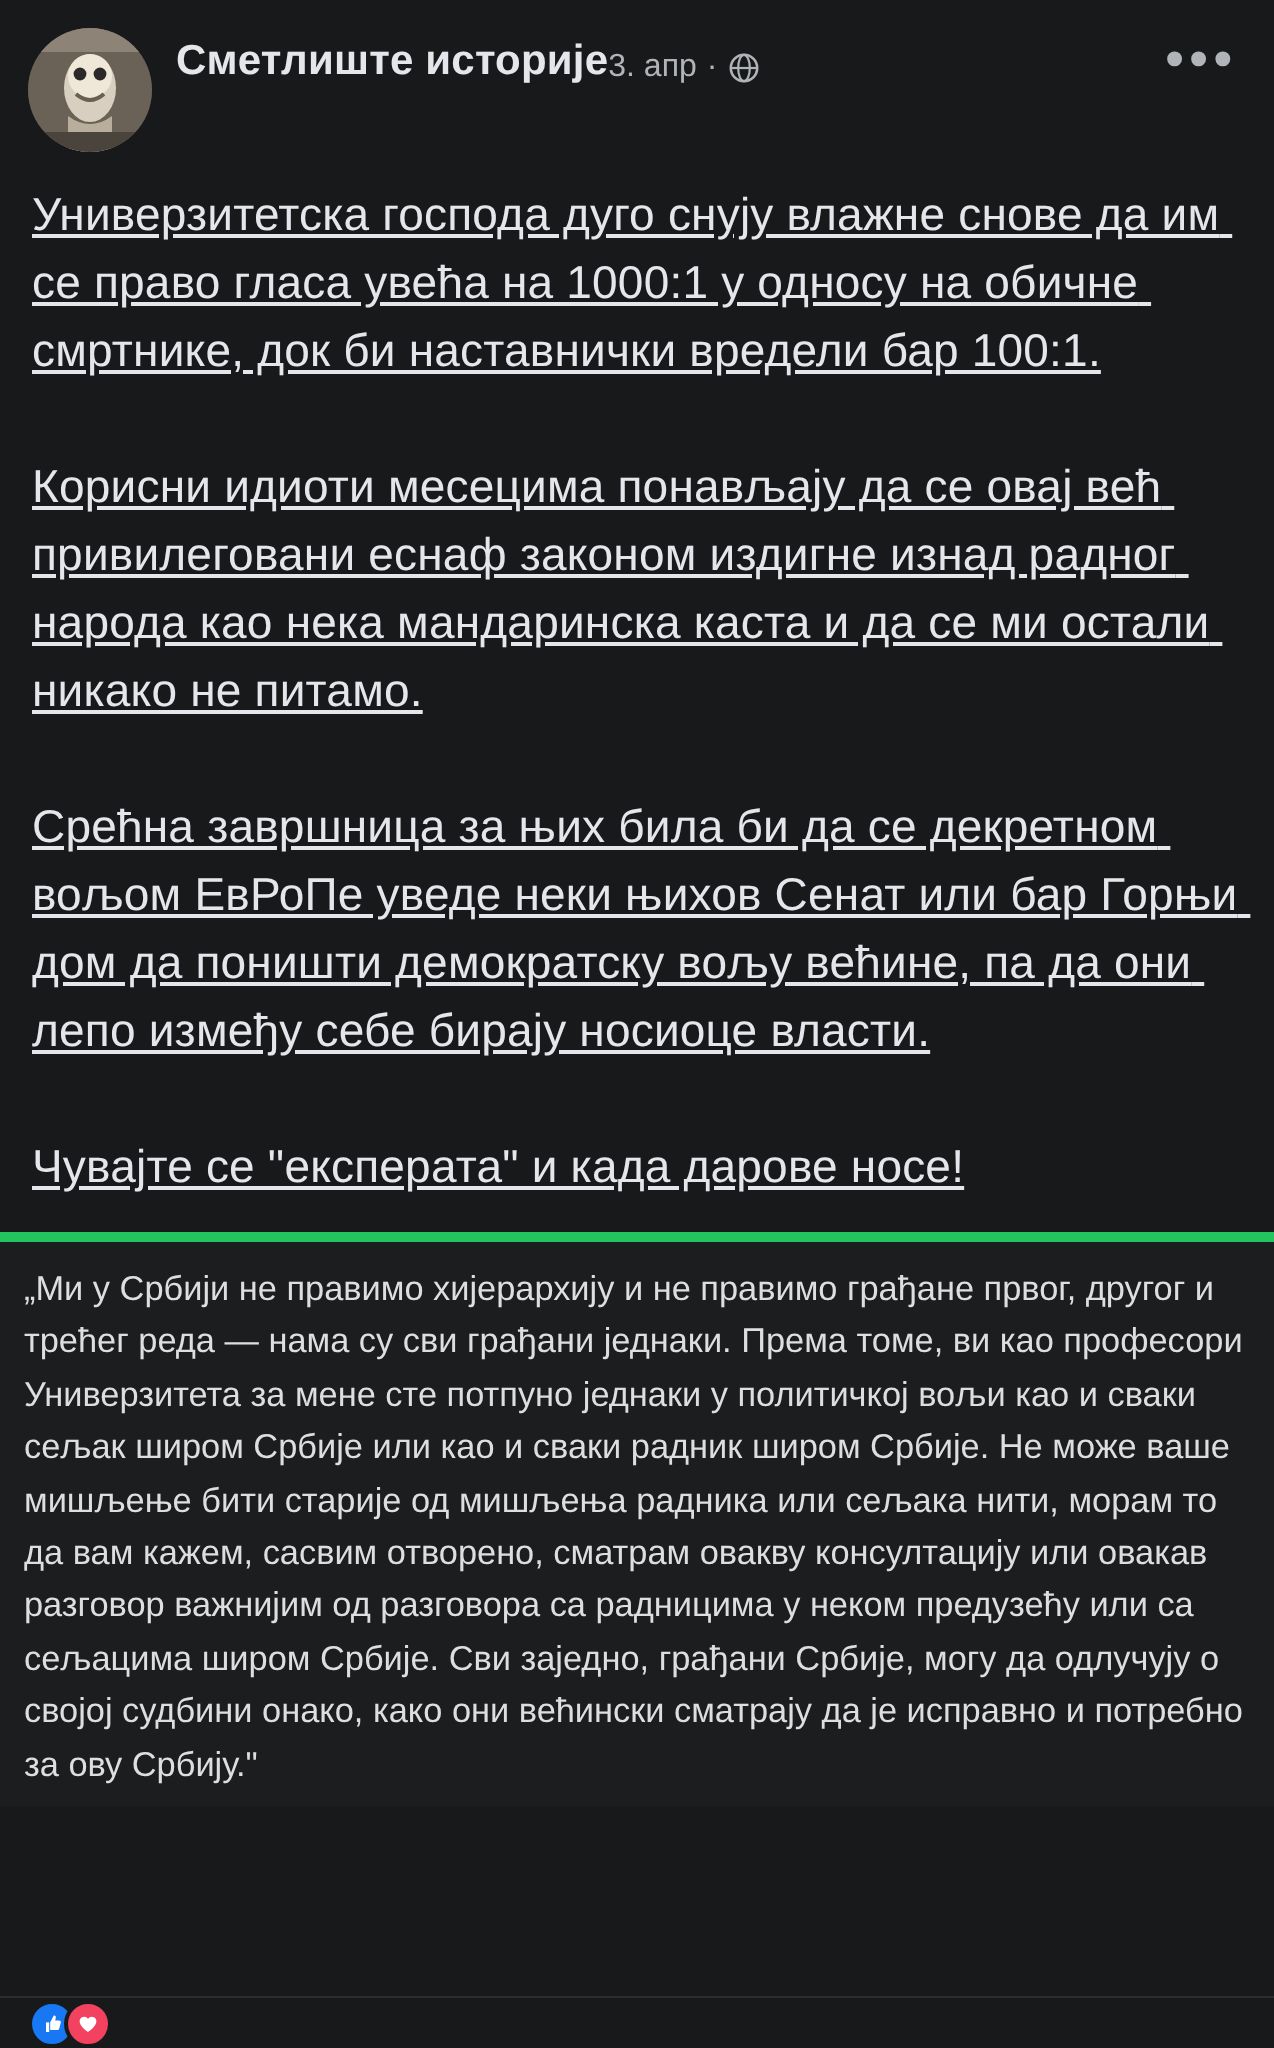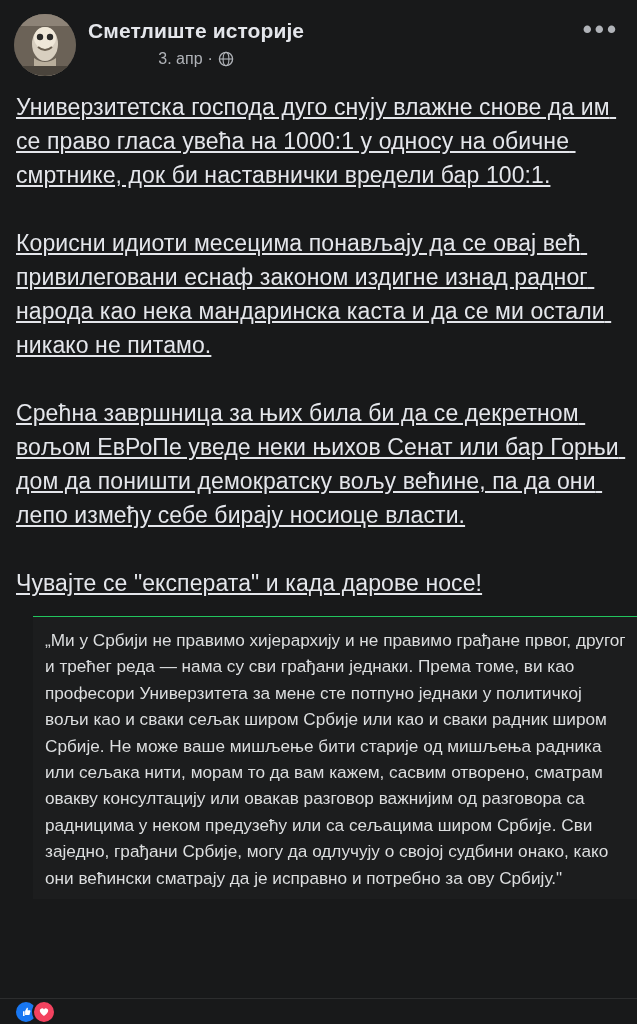--- a/index.html
+++ b/index.html
@@ -34,21 +34,21 @@
     border-radius: 50%;
     overflow: hidden;
     flex: 0 0 auto;
     background: #3a3b3c;
     position: relative;
   }
   .avatar svg { display: block; }
   .head-text {
     margin-left: 12px;
     display: flex;
-    flex-direction: column;
+    flex-direction: row;
     justify-content: center;
     padding-top: 4px;
   }
   .page-name {
     font-size: 21px;
     font-weight: bold;
     color: #e4e6eb;
     line-height: 26px;
     letter-spacing: 0.1px;
   }
@@ -87,23 +87,22 @@
     line-height: 34px;
     color: #e4e6eb;
     white-space: pre-wrap;
     letter-spacing: 0.1px;
     text-decoration: underline;
   }
   
   .quote-block {
     margin-top: 16px;
     background: #1c1d1e;
-    border-top: 1px solid #22c55e;
+    border-top: 5px solid #22c55e;
     padding: 10px 10px 8px 12px;
-    margin-left: 33px;
   }
   .quote-text {
     font-size: 17.2px;
     line-height: 26.4px;
     color: #dcdedf;
     white-space: pre-wrap;
     text-align: left;
   }
   .quote-author {
     margin-top: 10px;

